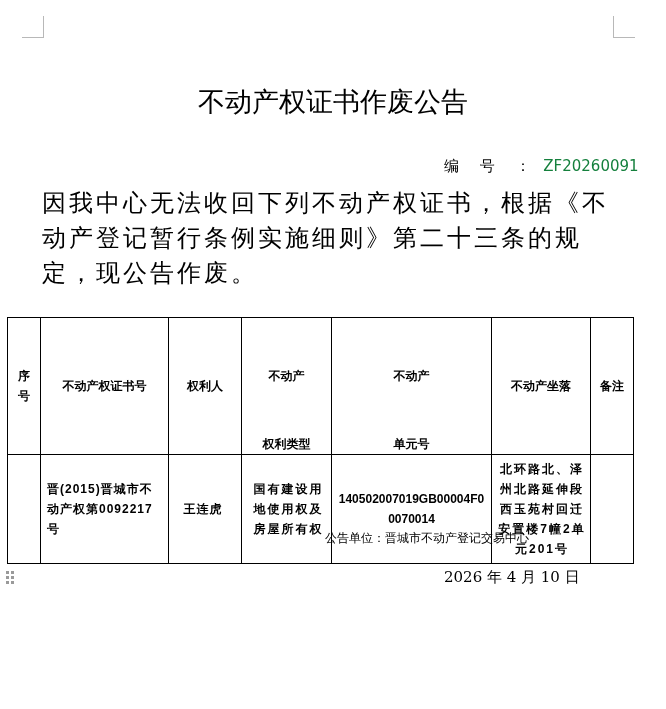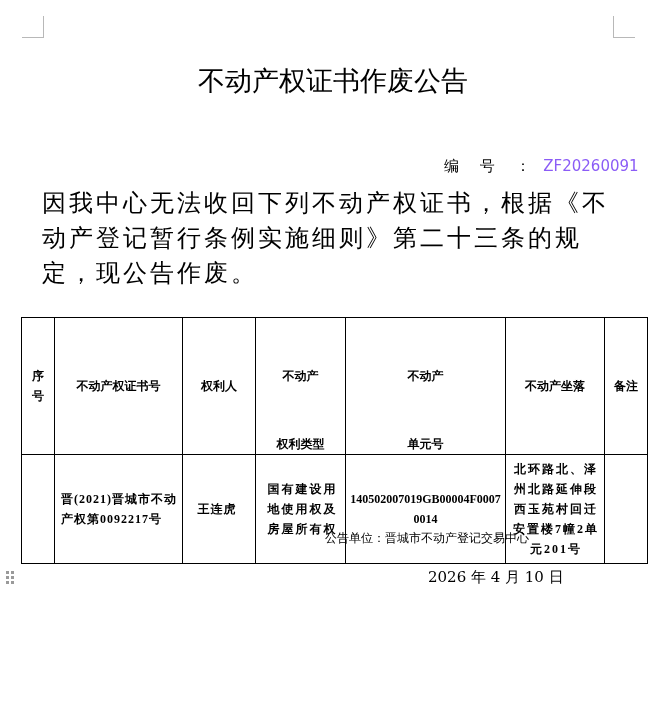--- a/index.html
+++ b/index.html
@@ -1,36 +1,36 @@
 <!DOCTYPE html>
 <html><head>
 <meta charset="utf-8">
 <style>
   html, body { margin: 0; padding: 0; background: #ffffff; }
   body { width: 666px; height: 709px; position: relative; overflow: hidden; font-family: "DejaVu Serif", serif; color: #000; }
   .corner { position: absolute; width: 21px; height: 21px; border-color: #b8b8b8; border-style: solid; border-width: 0; }
   .corner.tl { left: 22px; top: 16px; border-right-width: 1px; border-bottom-width: 1px; }
   .corner.tr { left: 613px; top: 16px; border-left-width: 1px; border-bottom-width: 1px; }
-  .title { position: absolute; left: 0; width: 666px; top: 61px; text-align: center; font-size: 27px; line-height: 40px; letter-spacing: 0px; font-family: "DejaVu Sans", sans-serif; }
+  .title { position: absolute; left: 0; width: 666px; top: 82px; text-align: center; font-size: 27px; line-height: 40px; letter-spacing: 0px; font-family: "DejaVu Sans", sans-serif; }
   .doc-no { position: absolute; left: 400px; width: 212px; top: 155px; text-align: right; font-size: 15px; line-height: 22px; font-family: "DejaVu Sans", sans-serif; white-space: pre; }
   .doc-no .label { letter-spacing: 8px; margin-left: 44px; }
-  .doc-no .value { color: #8b5cf6; }
+  .doc-no .value { color: #15803d; }
   .para { position: absolute; left: 42px; width: 575px; top: 186px; font-size: 24px; line-height: 35px; letter-spacing: 3px; font-family: "DejaVu Sans", sans-serif; }
-  table.grid { position: absolute; left: 21px; top: 317px; border-collapse: collapse; table-layout: fixed; font-family: Liberation Serif, serif; font-weight: bold; font-size: 12px; }
+  table.grid { position: absolute; left: 7px; top: 317px; border-collapse: collapse; table-layout: fixed; font-family: Liberation Sans, sans-serif; font-weight: bold; font-size: 12px; }
   table.grid td, table.grid th { border: 1.5px solid #000; text-align: center; vertical-align: middle; padding: 0 4px; line-height: 20px; }
   table.grid th { height: 57px; font-weight: bold; }
   table.grid td { height: 108px; }
   .head-two { display: block; margin-top: 48px; }
   .cert-cell { text-align: left !important; padding-left: 6px !important; letter-spacing: 1px; }
   .type-cell { text-align: left; padding-left: 8px !important; letter-spacing: 2px; }
   .addr-cell { text-align: right; padding-left: 6px !important; letter-spacing: 2px; }
   .unit-cell { font-size: 12px; }
   .name-cell { text-align: right; padding-right: 8px !important; letter-spacing: 1px; }
   .issuer { position: absolute; left: 325px; top: 528px; font-size: 12px; line-height: 22px; font-family: Liberation Mono, monospace; letter-spacing: 0px; }
-  .date { position: absolute; left: 428px; top: 566px; font-size: 15px; line-height: 22px; font-family: "DejaVu Serif", serif; }
+  .date { position: absolute; left: 444px; top: 566px; font-size: 15px; line-height: 22px; font-family: "DejaVu Serif", serif; }
   .handle { position: absolute; left: 6px; top: 571px; width: 8px; height: 14px; display: grid; grid-template-columns: 3px 3px; grid-template-rows: 3px 3px 3px; column-gap: 2px; row-gap: 2px; }
   .handle span { background: #9a9a9a; width: 3px; height: 3px; }
 </style>
 </head>
 <body>
 
 <div class="corner tl"></div>
 <div class="corner tr"></div>
 
 <div class="title">不动产权证书作废公告</div>
@@ -60,21 +60,21 @@
     </th>
     <th>
       <span class="head-two">不动产</span>
       <span class="head-two">单元号</span>
     </th>
     <th>不动产坐落</th>
     <th>备注</th>
   </tr>
   <tr>
     <td></td>
-    <td class="cert-cell">晋(2021)晋城市不动产权第0092217号</td>
+    <td class="cert-cell">晋(2015)晋城市不动产权第0092217号</td>
     <td class="name-cell">王连虎</td>
     <td class="type-cell">国有建设用地使用权及房屋所有权</td>
     <td class="unit-cell" style="word-break:break-all;">140502007019GB00004F00070014</td>
     <td class="addr-cell">北环路北、泽州北路延伸段西玉苑村回迁安置楼7幢2单元201号</td>
     <td></td>
   </tr>
 </tbody>
   </table>
 
 <div class="issuer">公告单位：晋城市不动产登记交易中心</div>

